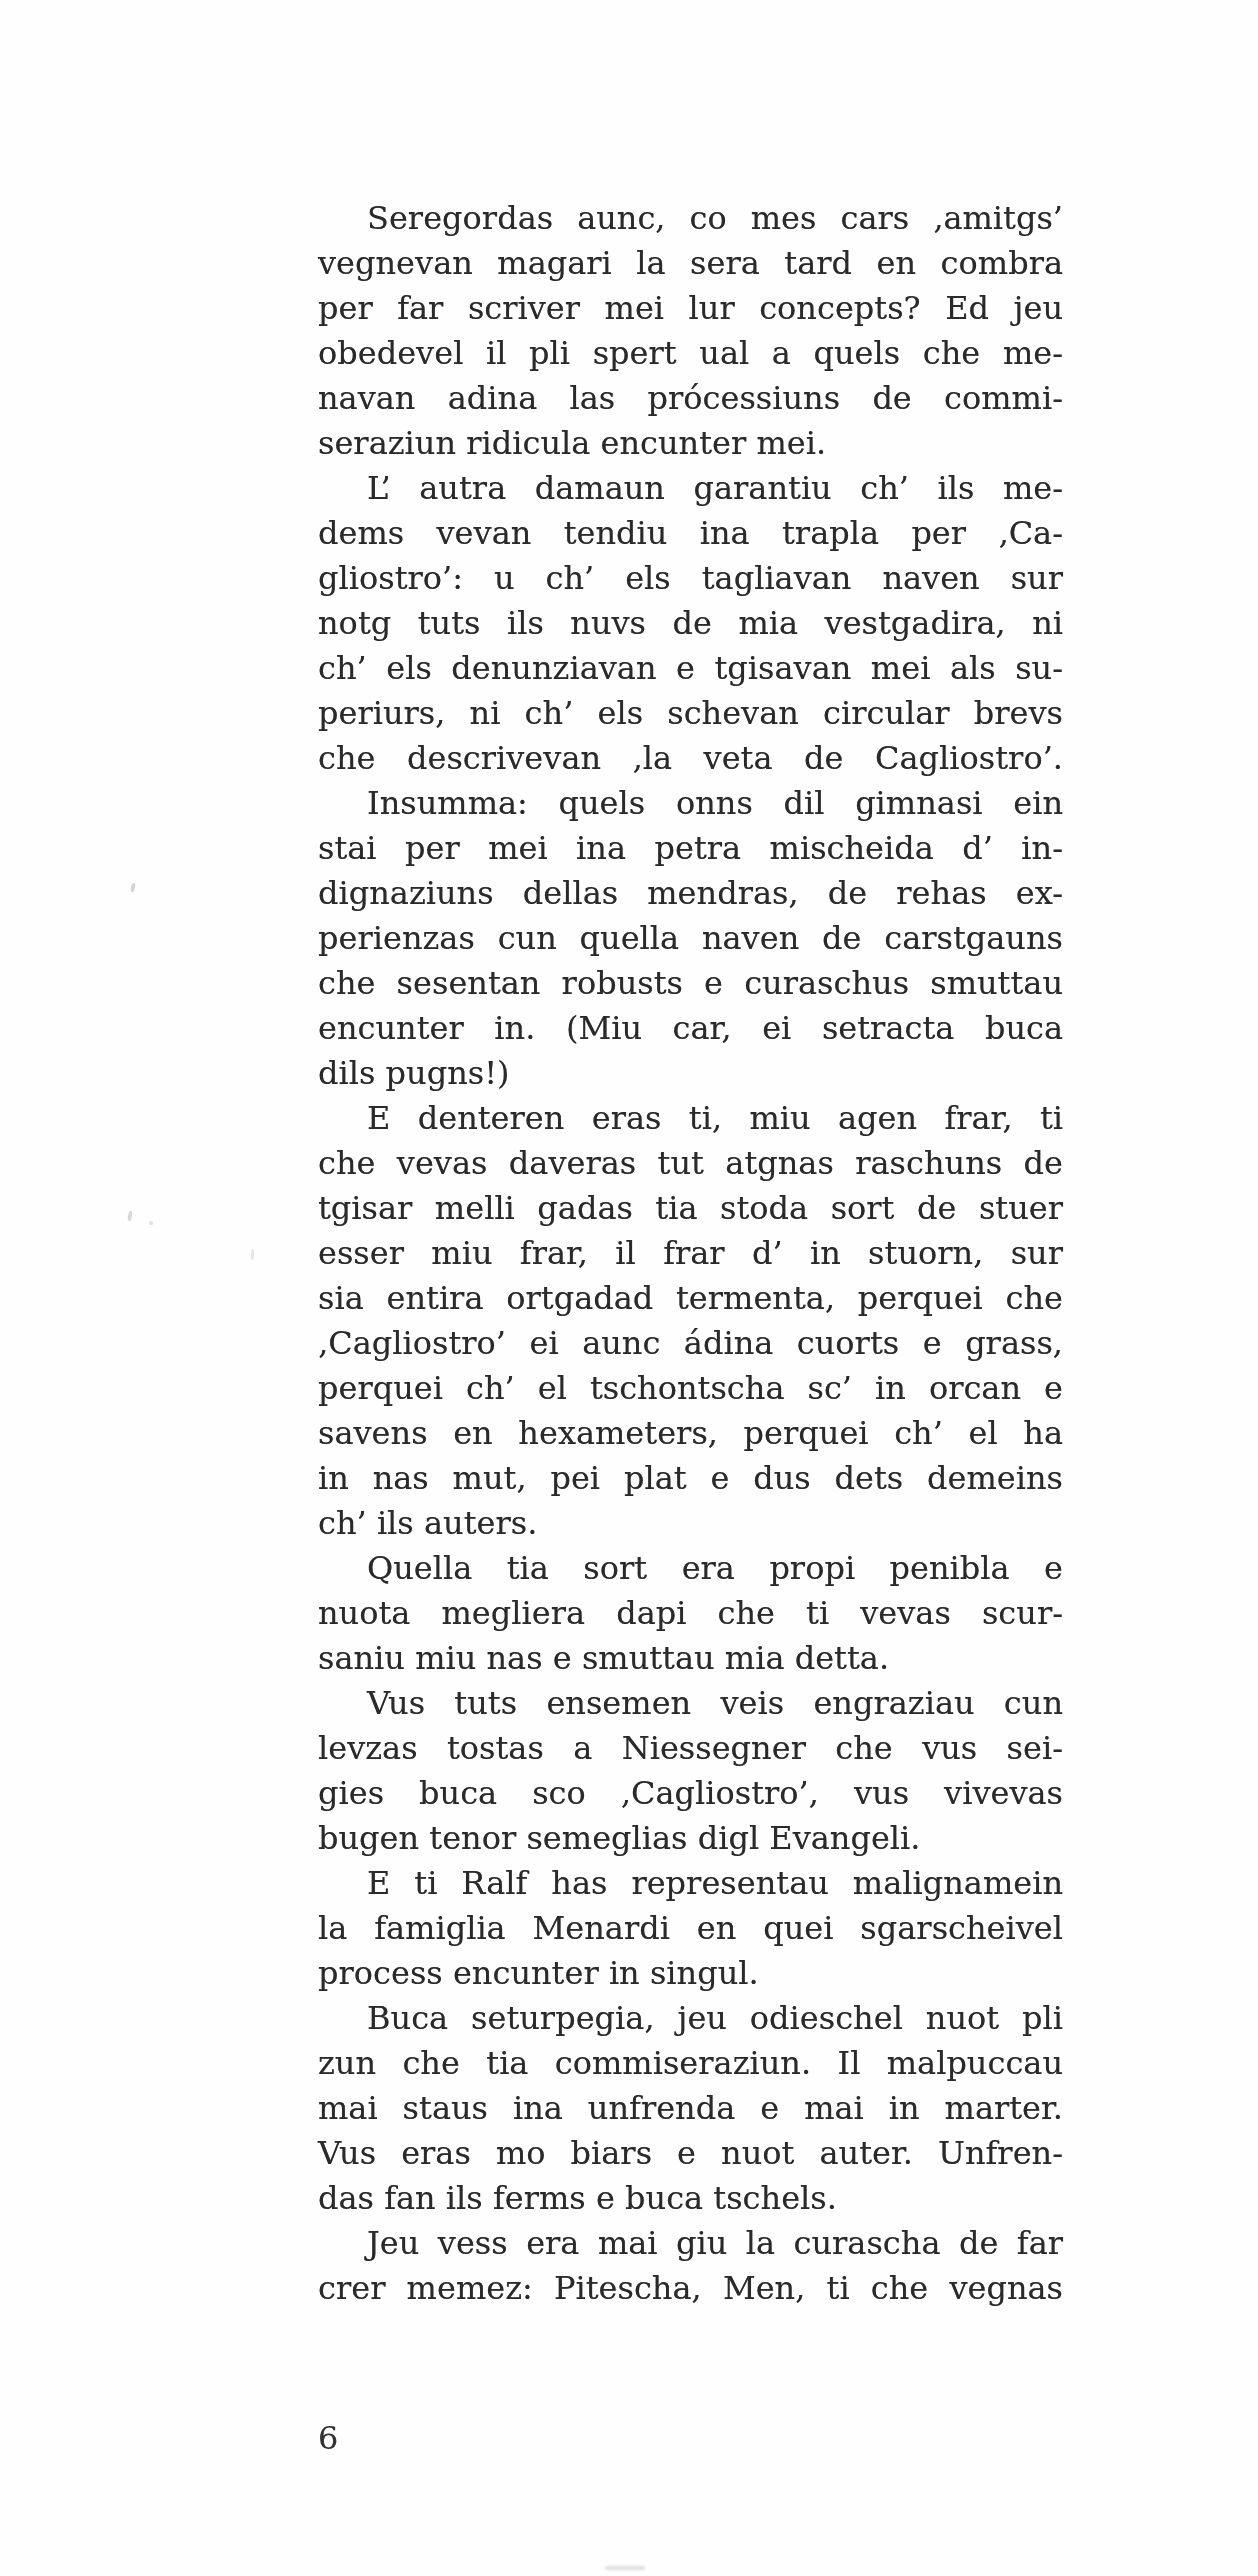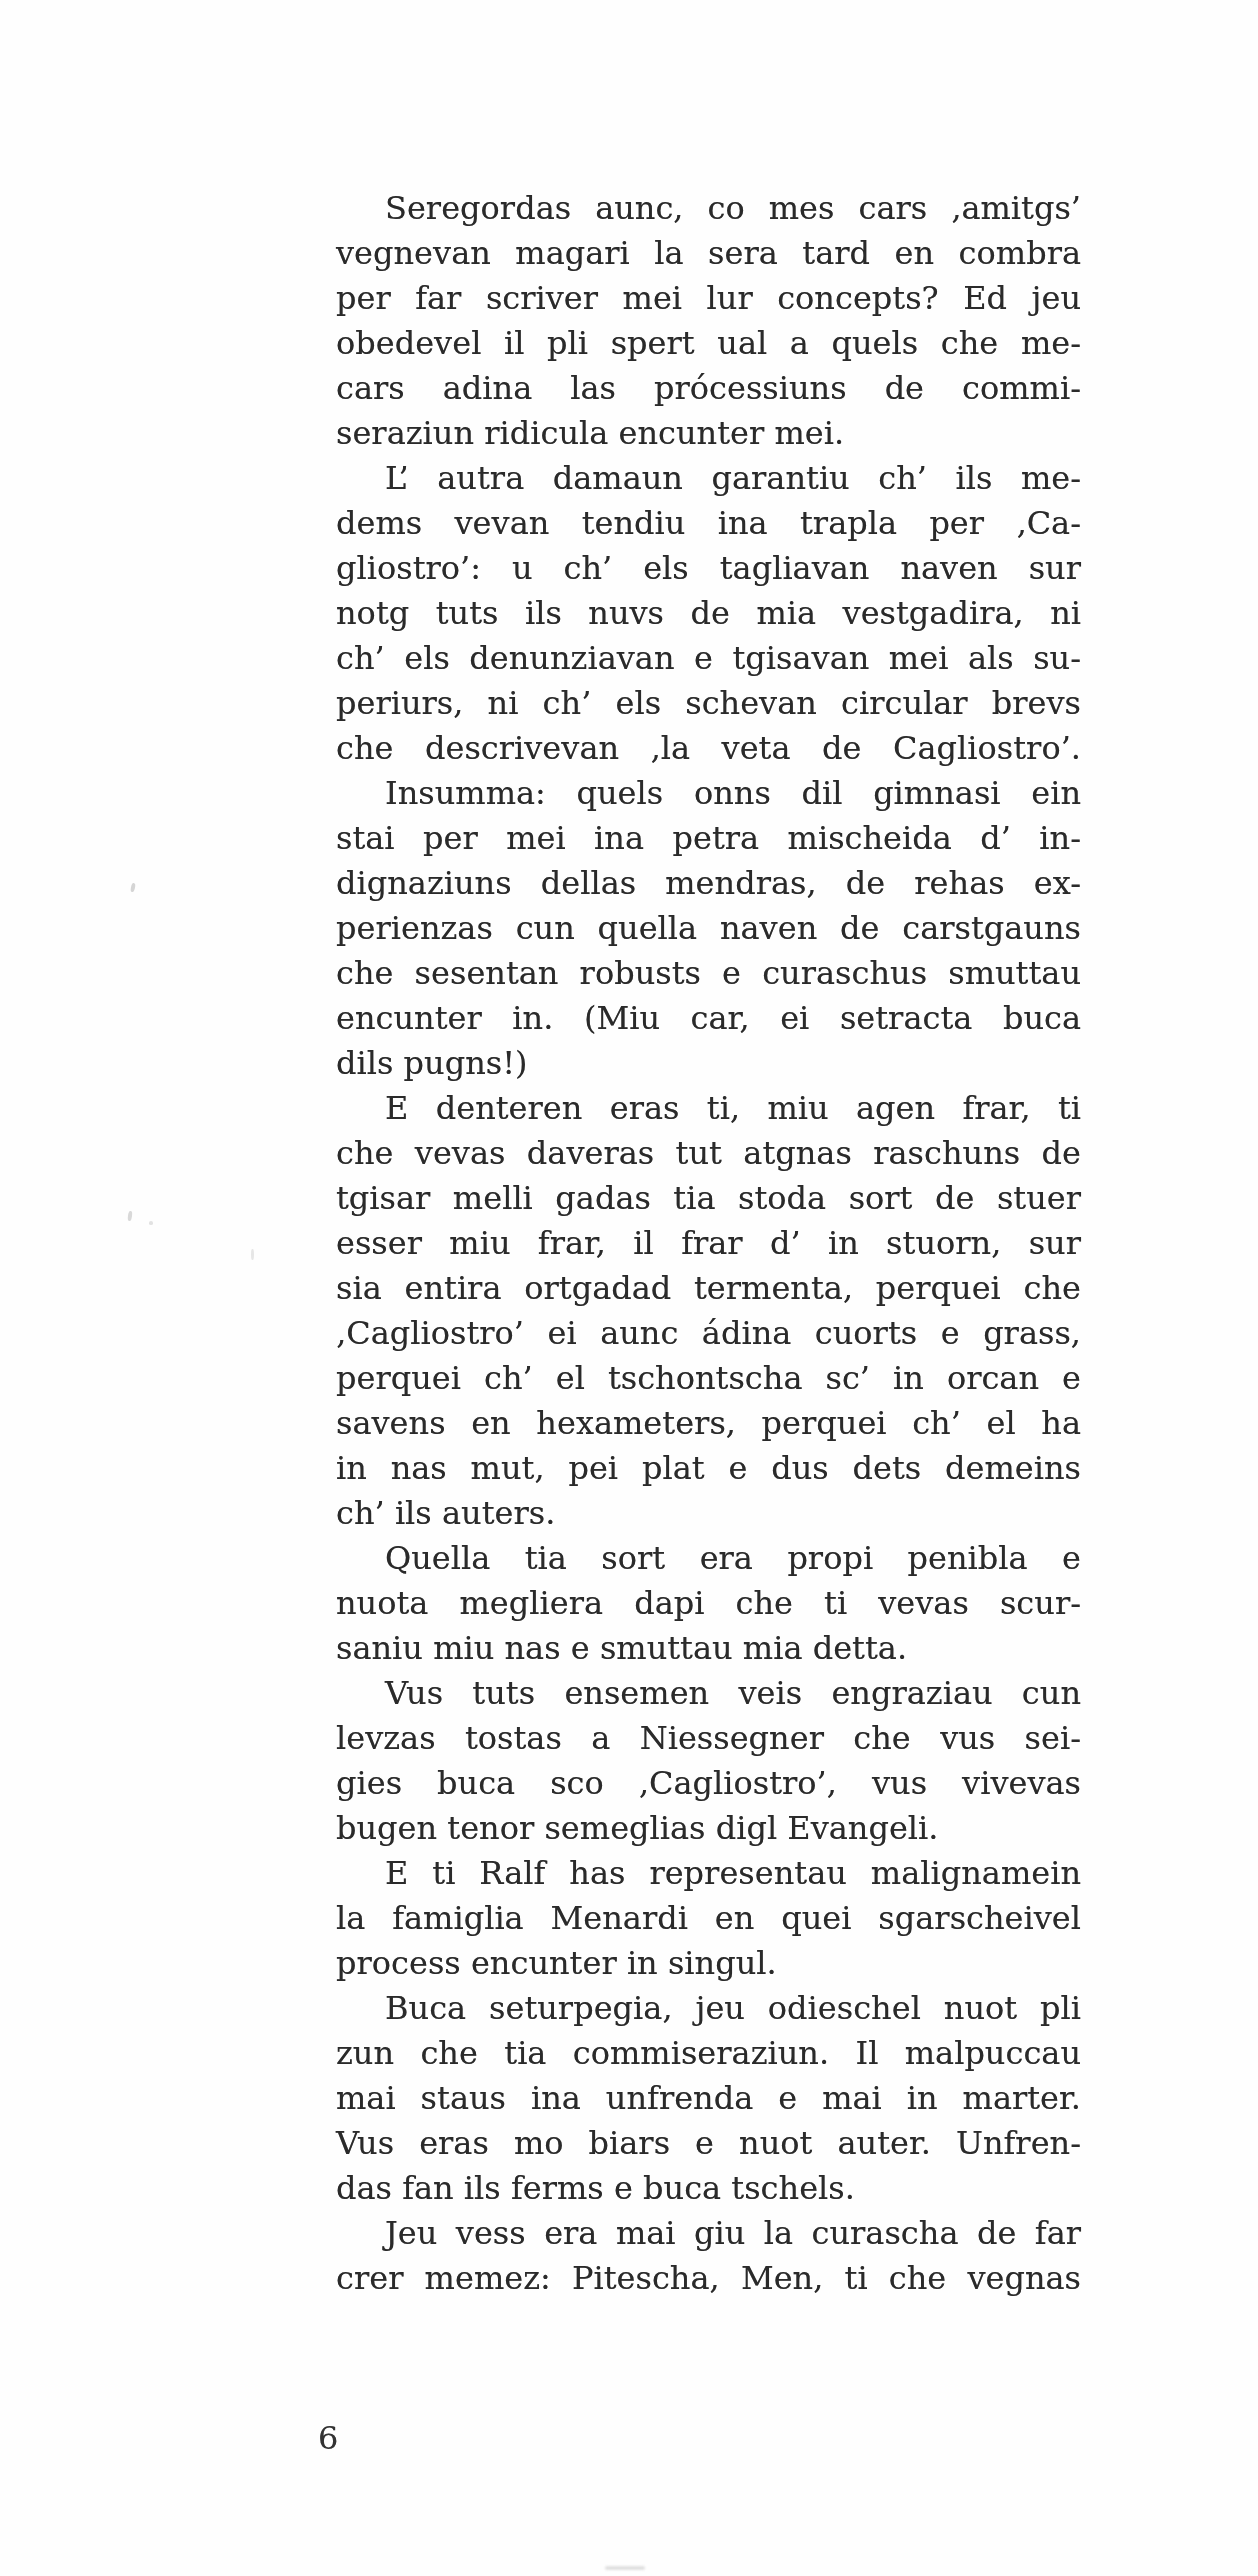--- a/index.html
+++ b/index.html
@@ -11,27 +11,26 @@
     position: relative;
     width: 1258px;
     height: 2576px;
     background: #fefefe;
     overflow: hidden;
     font-family: "DejaVu Serif", serif;
   }
   .text-block {
     position: absolute;
     left: 318px;
-    top: 186px;
+    top: 196px;
     width: 745px;
     color: #2a2a2a;
     font-size: 32px;
     line-height: 45px;
     text-shadow: 0 0 0.4px rgba(40,40,40,0.45);
-    margin-left: 18px;
   }
   .line {
     text-align: justify;
     text-align-last: justify;
   }
   .line.end {
     text-align-last: left;
   }
   .line.indent {
     text-indent: 49px;
@@ -67,21 +66,21 @@
 </style>
 </head>
 <body>
 
 <div class="page">
   <div class="text-block" id="text-block">
       <div class="line indent">Seregordas aunc, co mes cars ‚amitgs’</div>
       <div class="line">vegnevan magari la sera tard en combra</div>
       <div class="line">per far scriver mei lur concepts? Ed jeu</div>
       <div class="line">obedevel il pli spert ual a quels che me-</div>
-      <div class="line">cars adina las prócessiuns de commi-</div>
+      <div class="line">navan adina las prócessiuns de commi-</div>
       <div class="line end">seraziun ridicula encunter mei.</div>
       <div class="line indent">L’ autra damaun garantiu ch’ ils me-</div>
       <div class="line">dems vevan tendiu ina trapla per ‚Ca-</div>
       <div class="line">gliostro’: u ch’ els tagliavan naven sur</div>
       <div class="line">notg tuts ils nuvs de mia vestgadira, ni</div>
       <div class="line">ch’ els denunziavan e tgisavan mei als su-</div>
       <div class="line">periurs, ni ch’ els schevan circular brevs</div>
       <div class="line">che descrivevan ‚la veta de Cagliostro’.</div>
       <div class="line indent">Insumma: quels onns dil gimnasi ein</div>
       <div class="line">stai per mei ina petra mischeida d’ in-</div>

